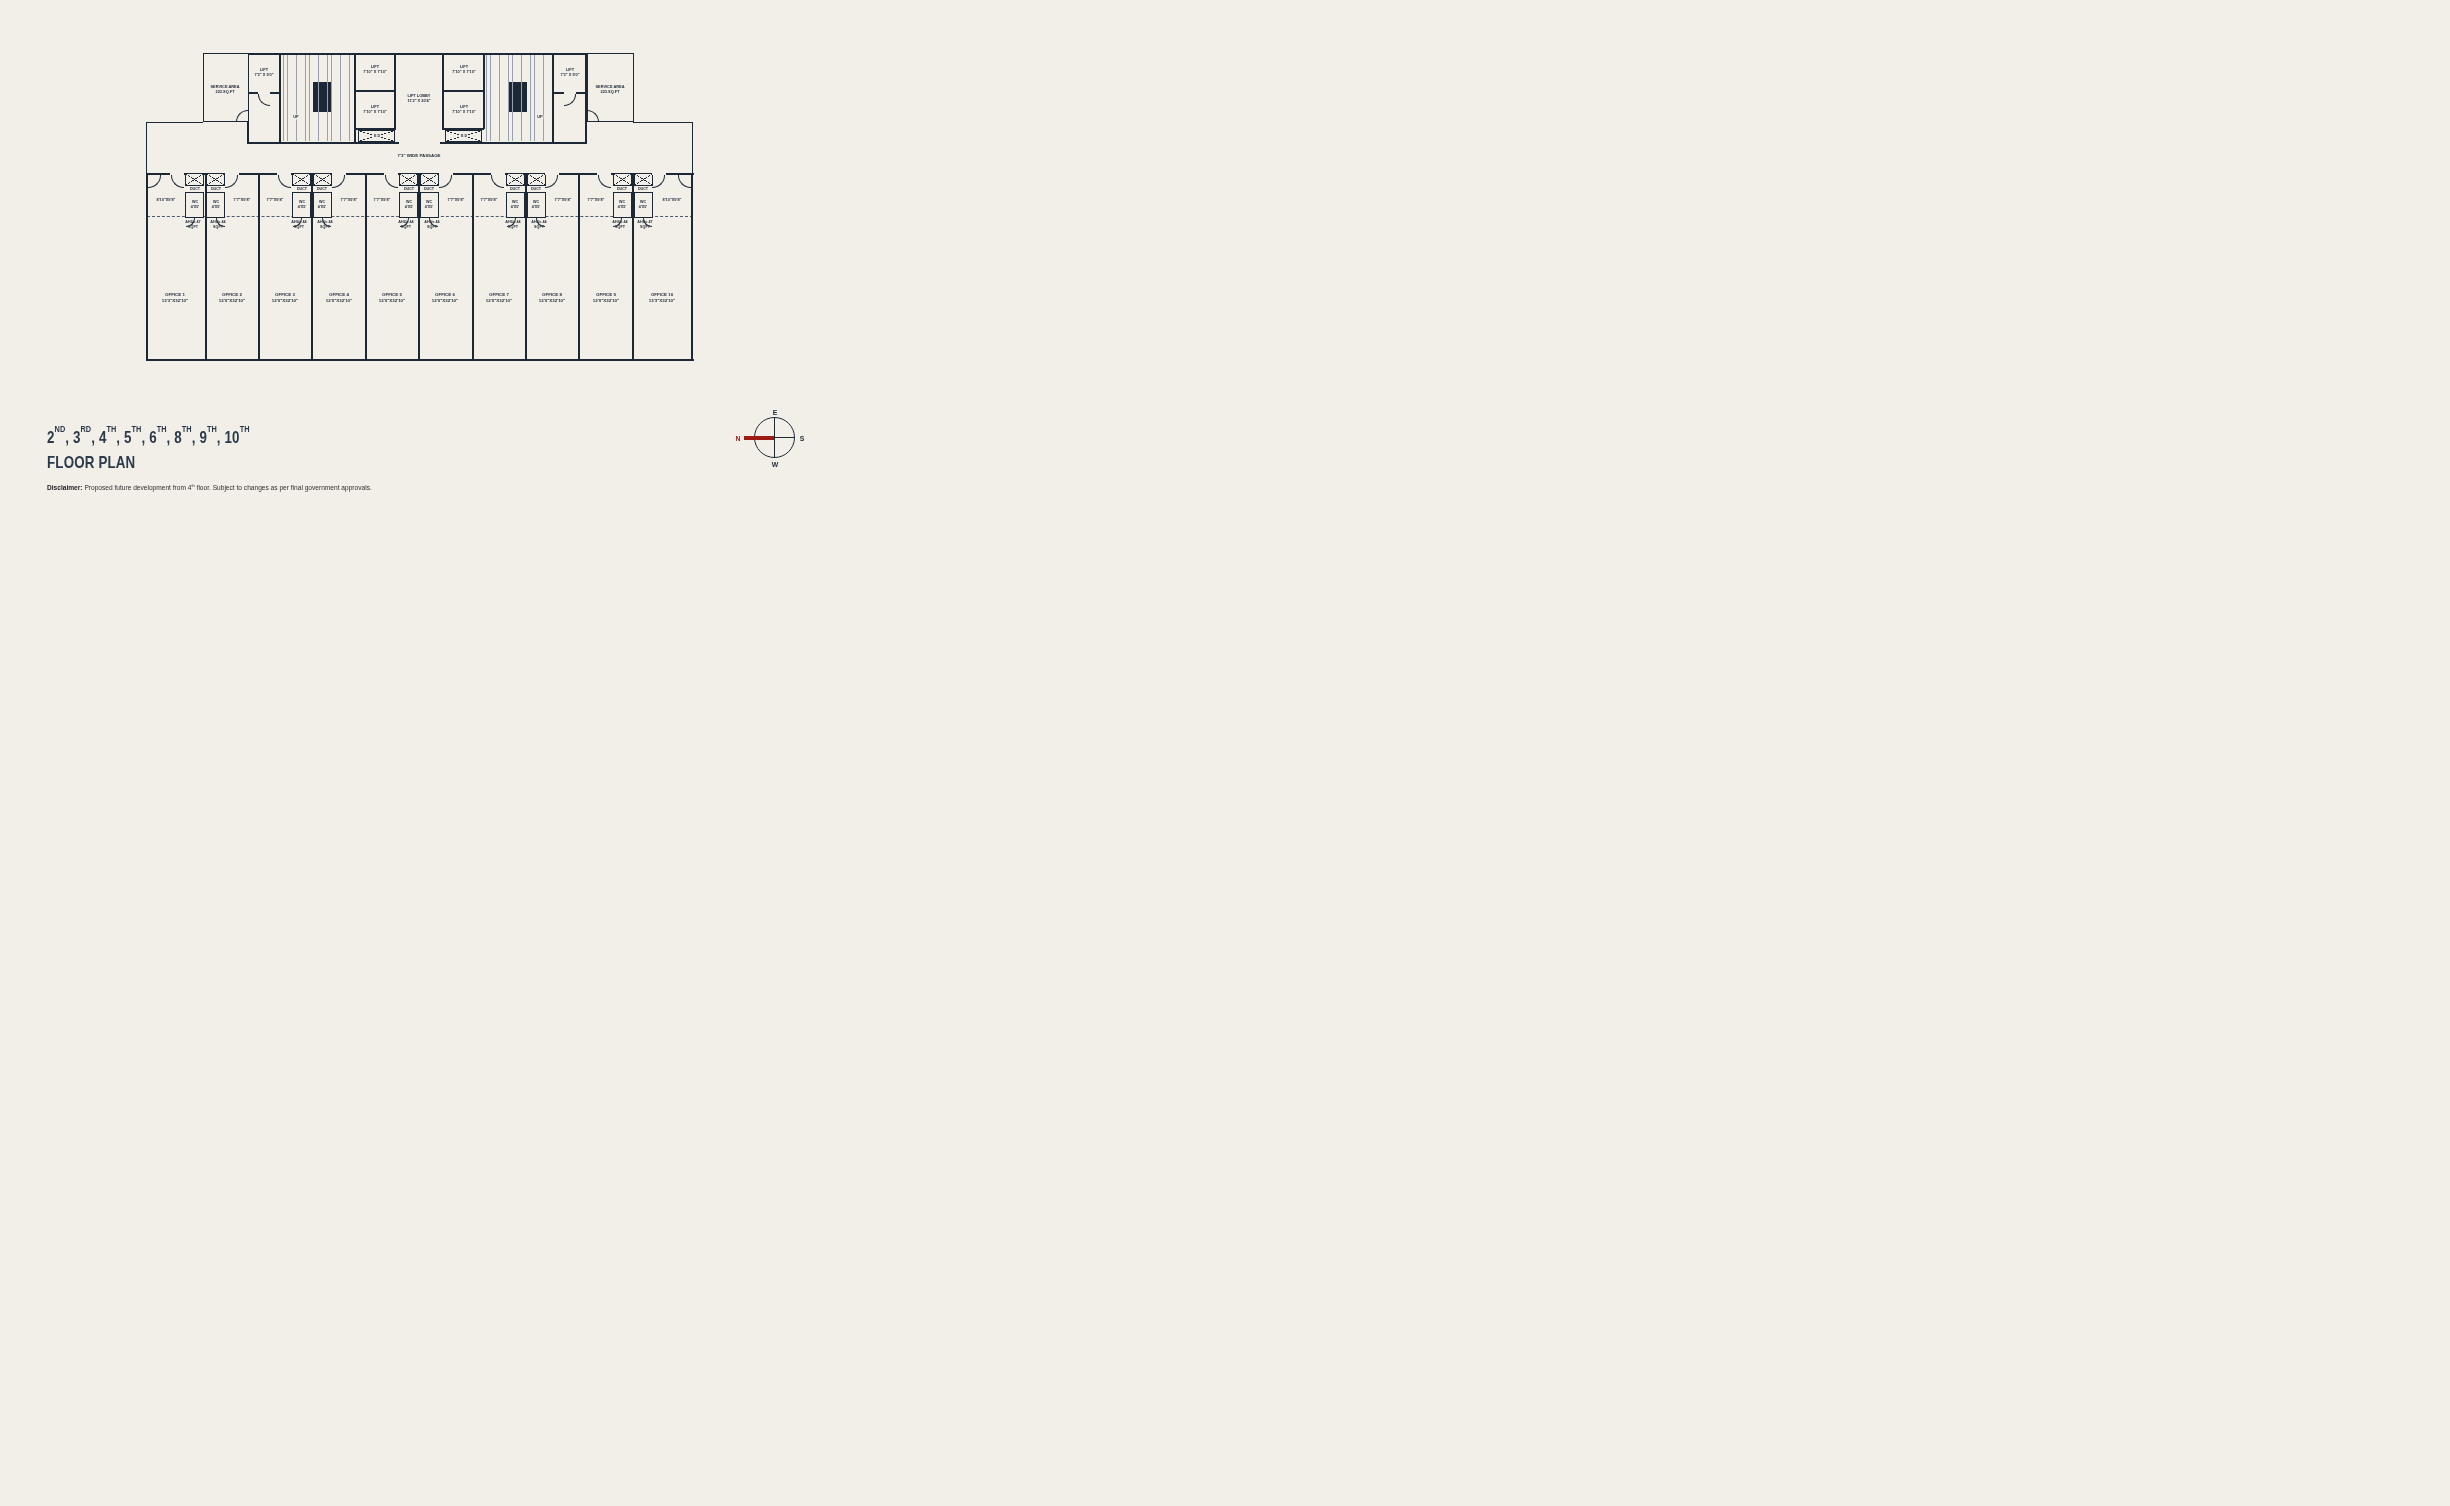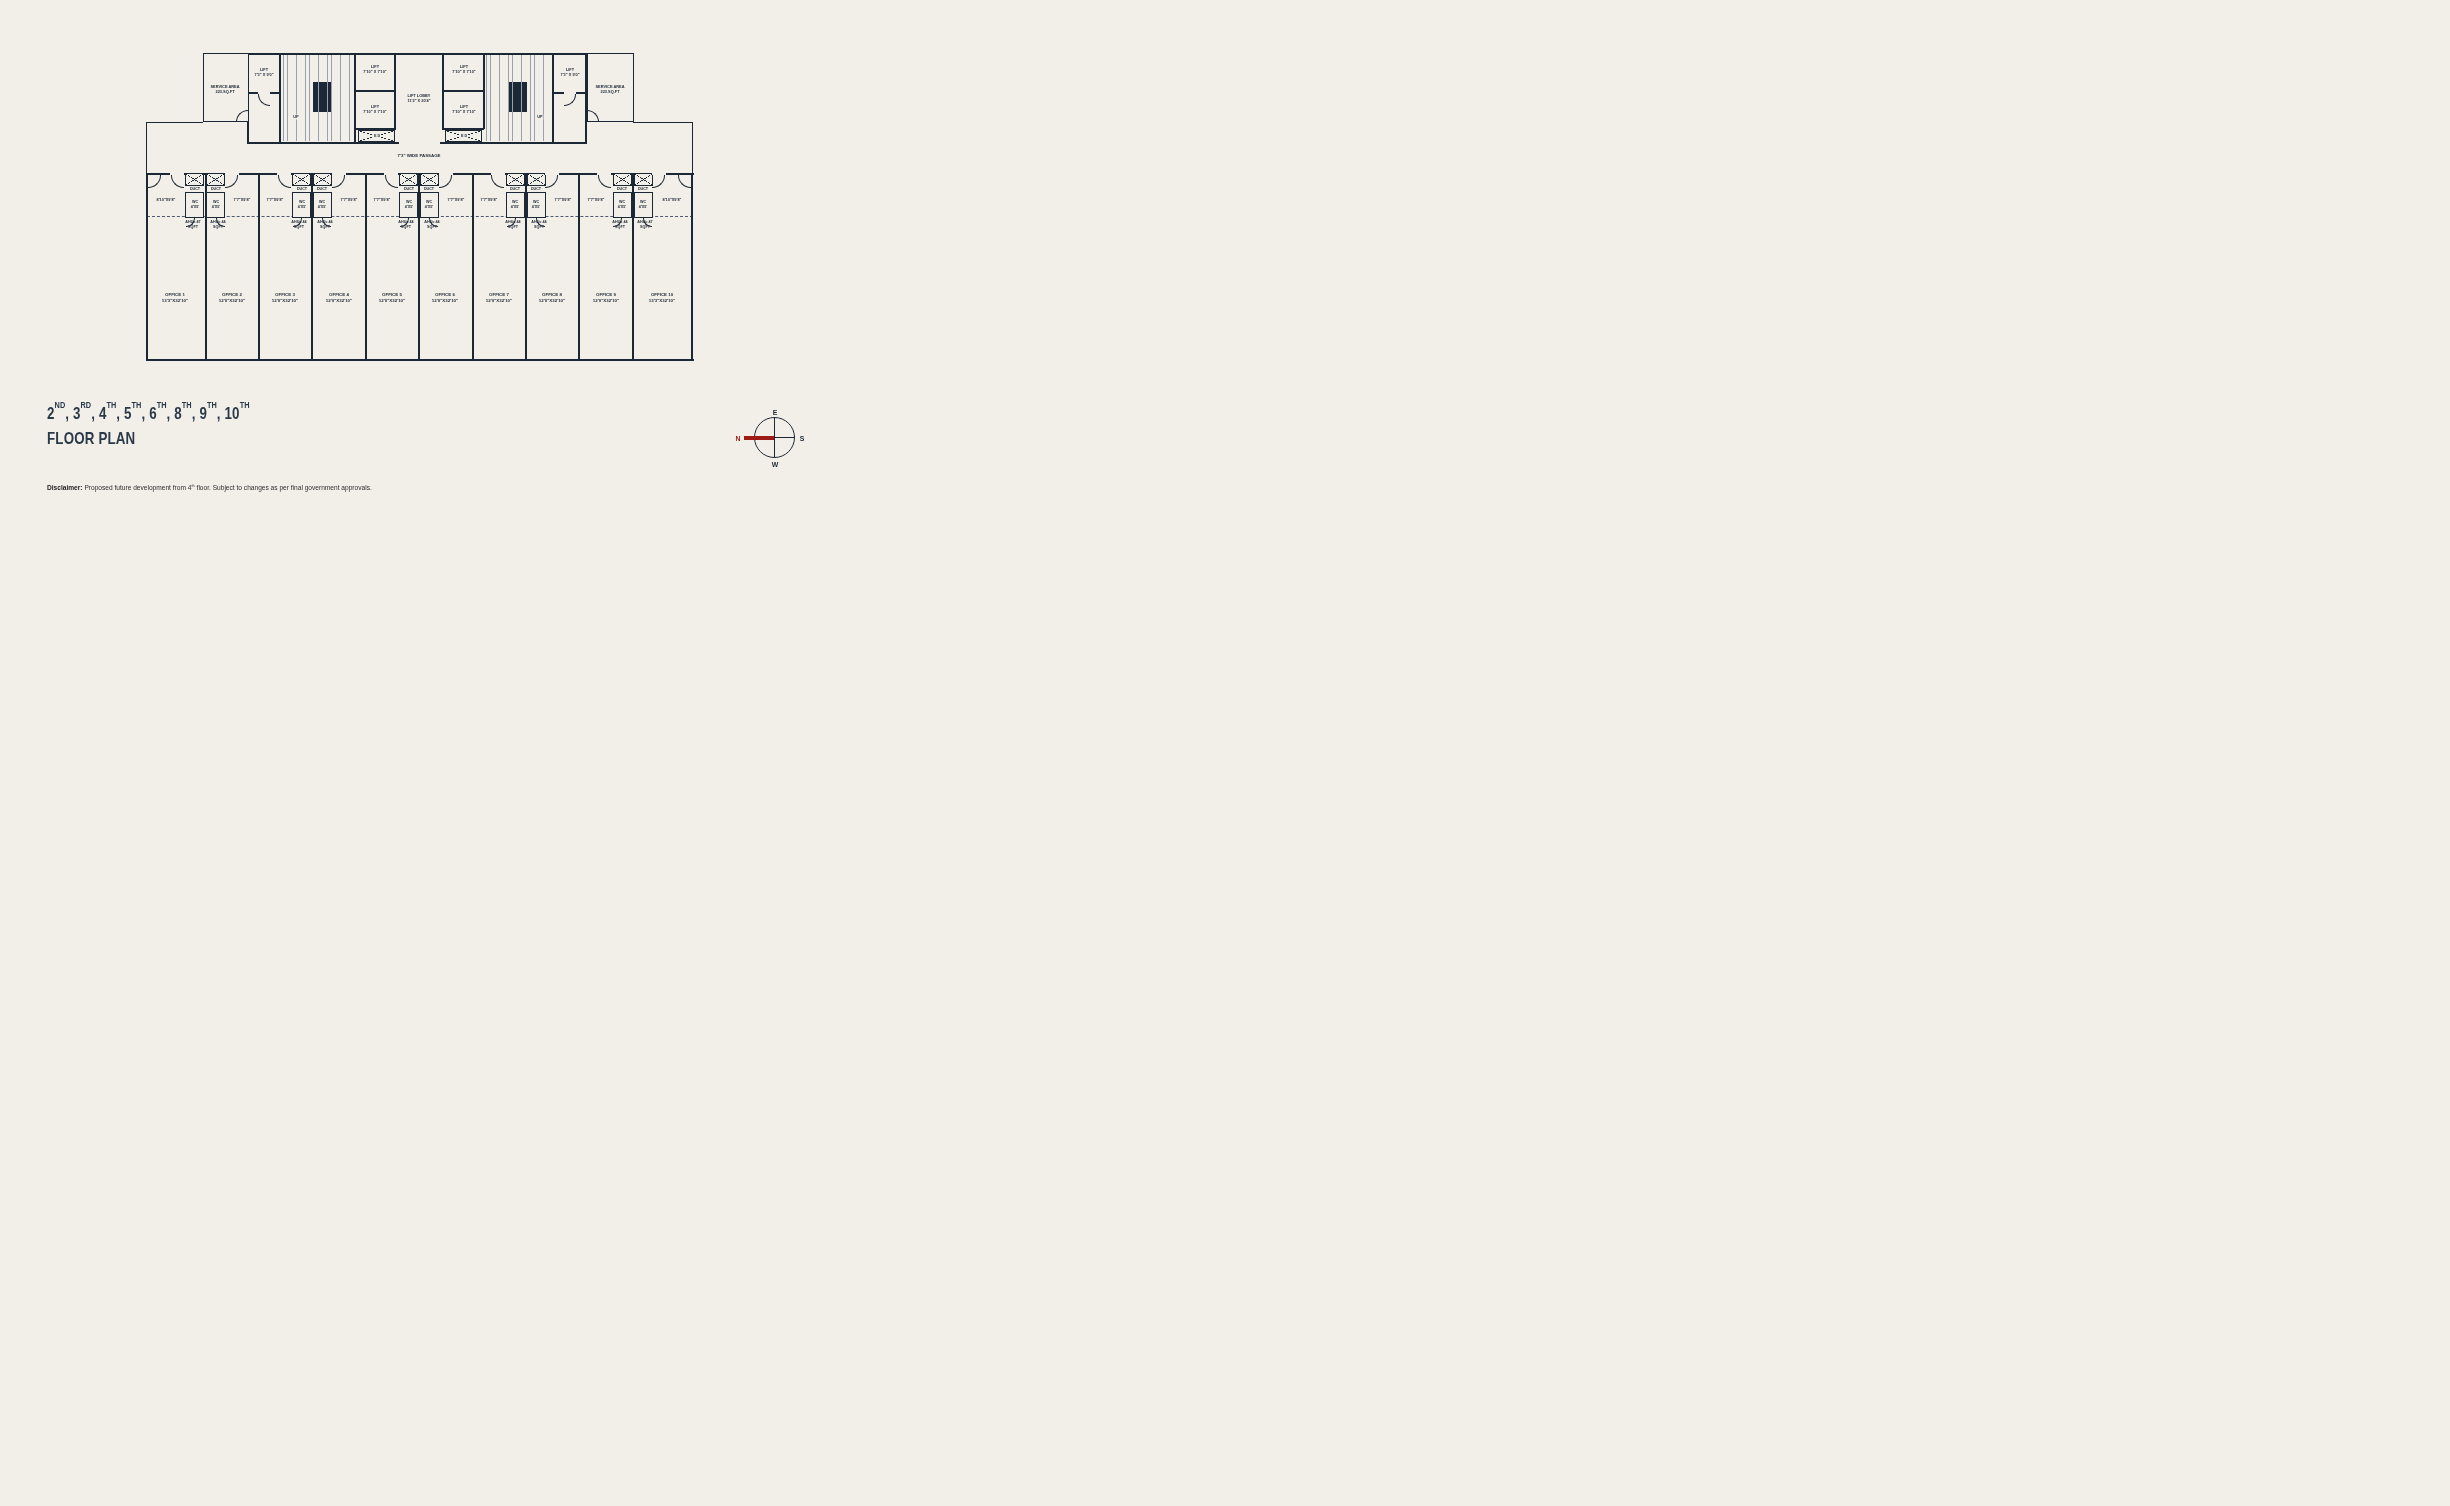--- a/index.html
+++ b/index.html
@@ -34,21 +34,21 @@
   .arc{position:absolute;box-sizing:border-box;z-index:4;}
   .arc.tl{border-bottom:0.6px solid var(--wall);border-right:0.6px solid var(--wall);border-bottom-right-radius:100%;}
   .arc.tr{border-bottom:0.6px solid var(--wall);border-left:0.6px solid var(--wall);border-bottom-left-radius:100%;}
   .arc.bl{border-top:0.6px solid var(--wall);border-right:0.6px solid var(--wall);border-top-right-radius:100%;}
   .arc.br{border-top:0.6px solid var(--wall);border-left:0.6px solid var(--wall);border-top-left-radius:100%;}
   
   .treads{position:absolute;background:repeating-linear-gradient(90deg,#99a1b0 0 0.6px,transparent 0.6px 4.4px);z-index:1;}
   .dashline{position:absolute;border-top:0.7px dashed #4e5a6e;z-index:0;}
   .clusterbox{z-index:2;}
   
-  .title{position:absolute;left:47px;top:404px;color:#2b3a4a;}
+  .title{position:absolute;left:47px;top:428px;color:#2b3a4a;}
   .t1,.t2{font-weight:bold;font-size:16.7px;letter-spacing:0.2px;transform:scaleX(.8);transform-origin:left center;white-space:nowrap;}
   .t1 sup{font-size:55%;position:relative;top:-.45em;letter-spacing:0;}
   .t2{margin-top:4.9px;}
   
   .disc{position:absolute;left:47px;top:483px;font-size:6.6px;color:#2f2f2f;}
   .disc b{color:#222;}
   .disc sup{font-size:60%;}
   
   .compass-circle{position:absolute;border:1.2px solid var(--wall);border-radius:50%;box-sizing:border-box;background:transparent;}
   .compass-lbl{position:absolute;font-weight:bold;font-size:6.9px;transform:translate(-50%,-50%);color:var(--wall);}

